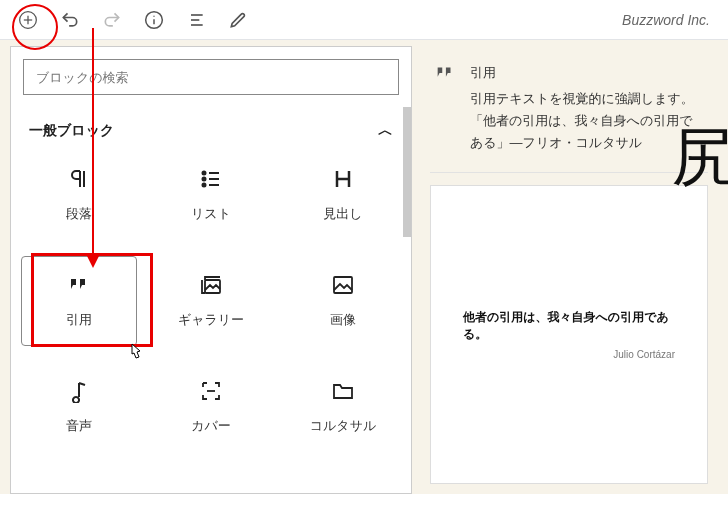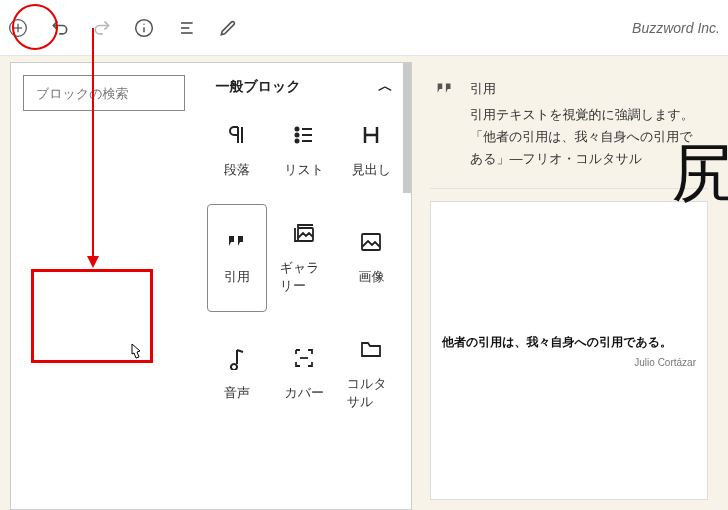--- a/index.html
+++ b/index.html
@@ -5,25 +5,25 @@
   * { box-sizing: border-box; margin: 0; padding: 0; }
   body {
     font-family: -apple-system, BlinkMacSystemFont, "Segoe UI", sans-serif;
     background: #fff;
     width: 728px;
     height: 510px;
     overflow: hidden;
     position: relative;
   }
   .topbar {
-    height: 56px;
+    height: 40px;
     border-bottom: 1px solid #e2e4e7;
     display: flex;
     align-items: center;
-    padding: 0 0;
+    padding: 0 10px;
     justify-content: space-between;
   }
   .topbar-left { display: flex; align-items: center; gap: 6px; }
   .topbar-btn {
     width: 36px; height: 36px;
     display: flex; align-items: center; justify-content: center;
     border-radius: 4px;
     color: #555;
   }
   .topbar-btn svg { width: 20px; height: 20px; fill: none; stroke: currentColor; }
@@ -35,20 +35,21 @@
     background: #f7f3e9;
     display: flex;
     padding: 6px 10px 0 10px;
   }
 
   .inserter {
     background: #fff;
     width: 402px;
     border: 1px solid #ccc;
     display: flex;
+    flex-direction: column;
   }
   .search-wrap { padding: 12px; }
   .search {
     width: 100%;
     height: 36px;
     padding: 0 12px;
     border: 1px solid #888;
     font-size: 13px;
     color: #555;
   }
@@ -61,21 +62,21 @@
 
   .section-header {
     display: flex; align-items: center; justify-content: space-between;
     padding: 14px 18px 10px 18px;
     font-size: 14px; font-weight: 600; color: #222;
   }
   .section-header .chev { font-size: 15px; }
   .grid {
     display: grid;
     grid-template-columns: repeat(3, 1fr);
-    gap: 8px;
+    gap: 16px;
     padding: 0 10px 16px 10px;
   }
   .block-item {
     display: flex; flex-direction: column; align-items: center;
     justify-content: center;
     padding: 16px 4px;
     gap: 14px;
     font-size: 13px;
     color: #333;
     border: 1px solid transparent;
@@ -116,21 +117,21 @@
   .hr { height: 1px; background: #e2e2e2; margin: 4px 0 12px 0; }
   .preview-box {
     background: #fff;
     border: 1px solid #ddd;
     flex: 1;
     display: flex;
     align-items: center;
     justify-content: center;
     margin-bottom: 10px;
   }
-  .quote-sample { padding: 0 11px; width: 100%; }
+  .quote-sample { padding: 0 32px; width: 100%; }
   .quote-sample .qt { font-size: 12px; font-weight: 700; color: #111; margin-bottom: 6px; }
   .quote-sample .cite { font-size: 10px; color: #777; text-align: right; }
 
   .bg-char {
     position: absolute;
     right: -8px; top: 74px;
     font-size: 64px;
     font-family: serif;
     color: #111;
     z-index: 0;

